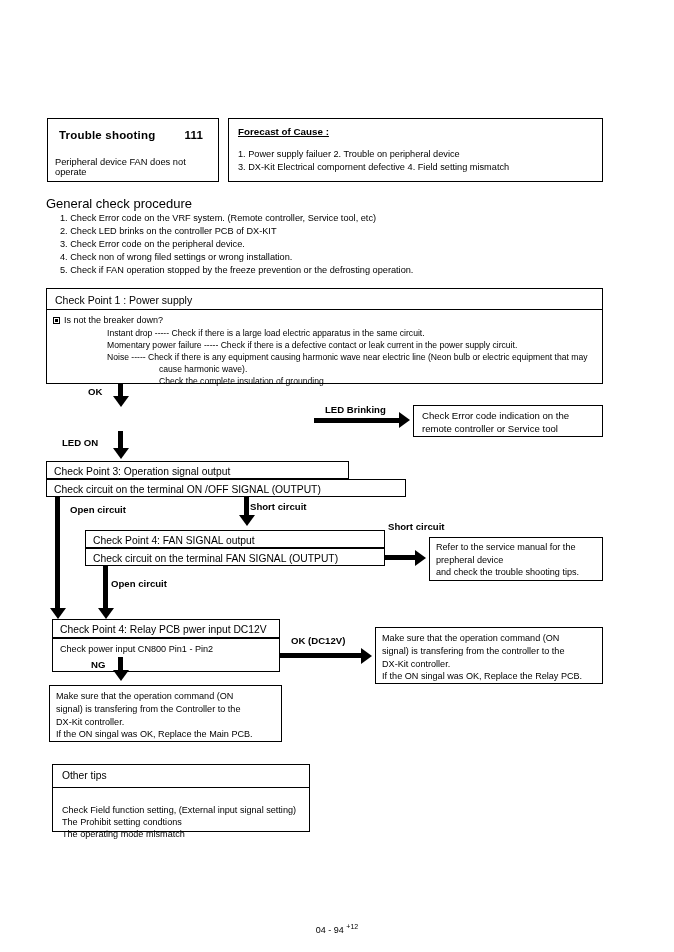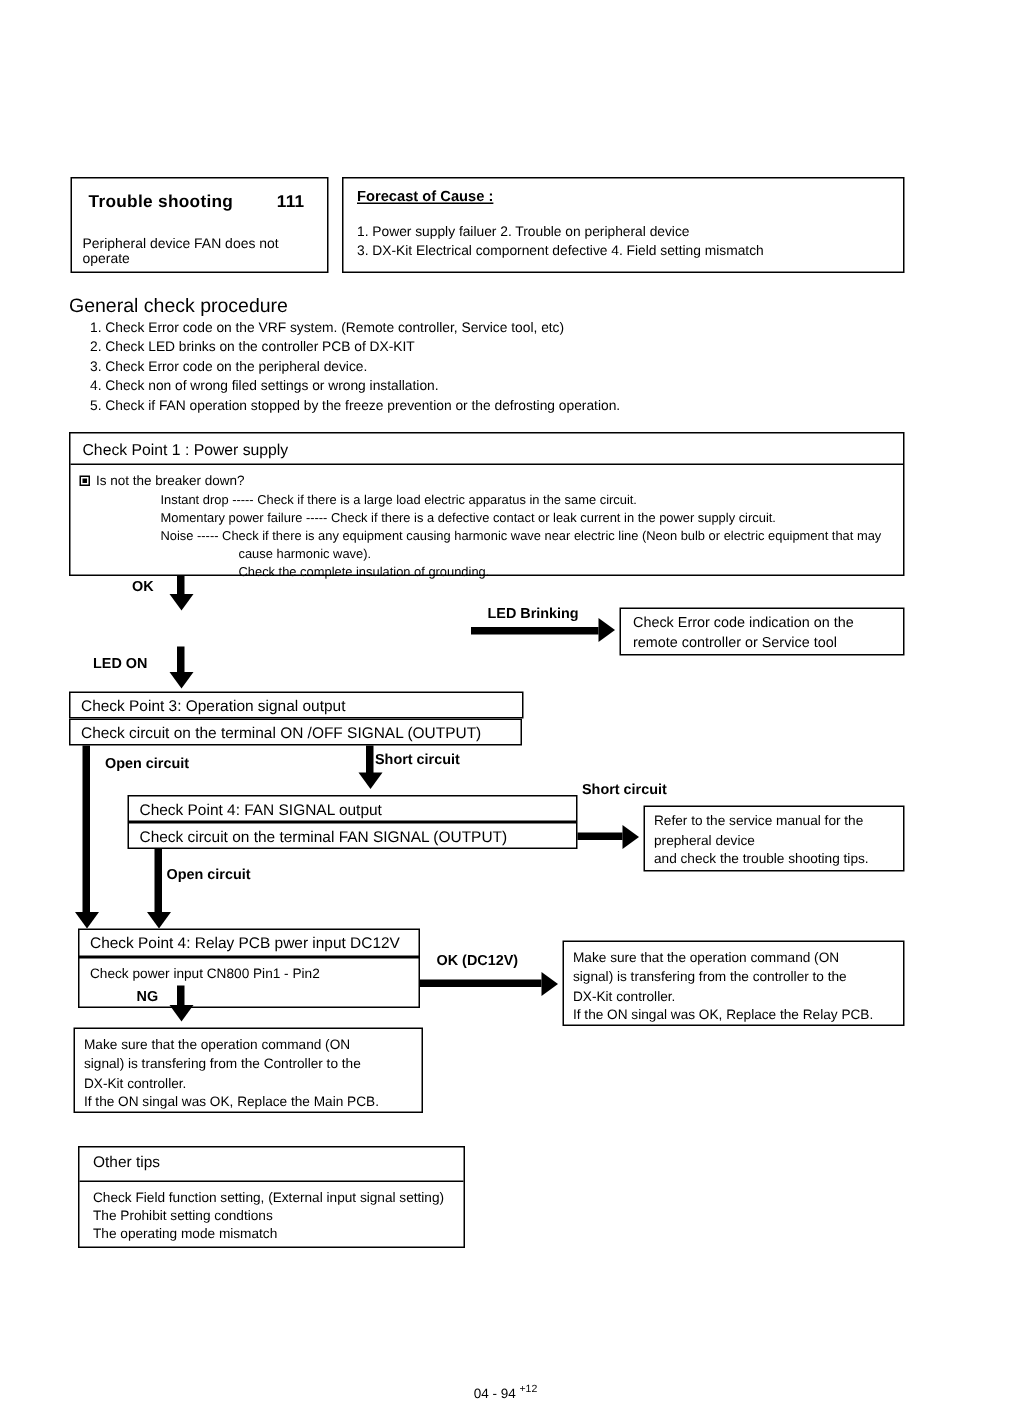--- a/index.html
+++ b/index.html
@@ -108,41 +108,41 @@
     font-size: 10.3px;
   }
   .flowbox-sub.small { font-size: 9.1px; top: 5px; }
 
   #cp2-box   { left: 46px;  top: 409px; width: 268px; height: 22px; }
   #cp2r-box  { left: 413px; top: 405px; width: 190px; height: 32px; }
   .cp2r-l1 { position: absolute; left: 8px; top: 4px;  font-size: 9.6px; }
   .cp2r-l2 { position: absolute; left: 8px; top: 17px; font-size: 9.6px; }
 
   #cp3-box   { left: 46px;  top: 461px; width: 303px; height: 18px; }
-  #cp3b-box  { left: 46px;  top: 479px; width: 302px; height: 18px; }
+  #cp3b-box  { left: 46px;  top: 479px; width: 360px; height: 18px; }
 
   #cp4f-box  { left: 85px;  top: 530px; width: 300px; height: 18px; text-align: right; }
   #cp4fb-box { left: 85px;  top: 548px; width: 300px; height: 18px; }
 
   #refsm-box { left: 429px; top: 537px; width: 174px; height: 44px; }
   .refsm-l { position: absolute; left: 6px; font-size: 9.1px; }
 
   #cp4r-box  { left: 52px;  top: 619px; width: 228px; height: 19px; }
   #cp4rb-box { left: 52px;  top: 638px; width: 228px; height: 34px; }
 
   #okmsg-box { left: 375px; top: 627px; width: 228px; height: 57px; }
   .okmsg-l { position: absolute; left: 6px; font-size: 9.1px; }
 
   #ngmsg-box { left: 49px;  top: 685px; width: 233px; height: 57px; }
   .ngmsg-l { position: absolute; left: 6px; font-size: 9.1px; }
 
   #tips-box  { left: 52px;  top: 764px; width: 258px; height: 68px; }
   .tips-head { position: absolute; left: 9px; top: 5px; font-size: 10.3px; }
   .tips-hr { top: 22px; }
-  .tips-l { position: absolute; left: 9px; font-size: 9.1px; }
+  .tips-l { position: absolute; left: 9px; font-size: 9.1px; margin-top: 12px; }
 
   
   .vline {
     position: absolute;
     background: #000;
     width: 5px;
   }
   .hline {
     position: absolute;
     background: #000;

